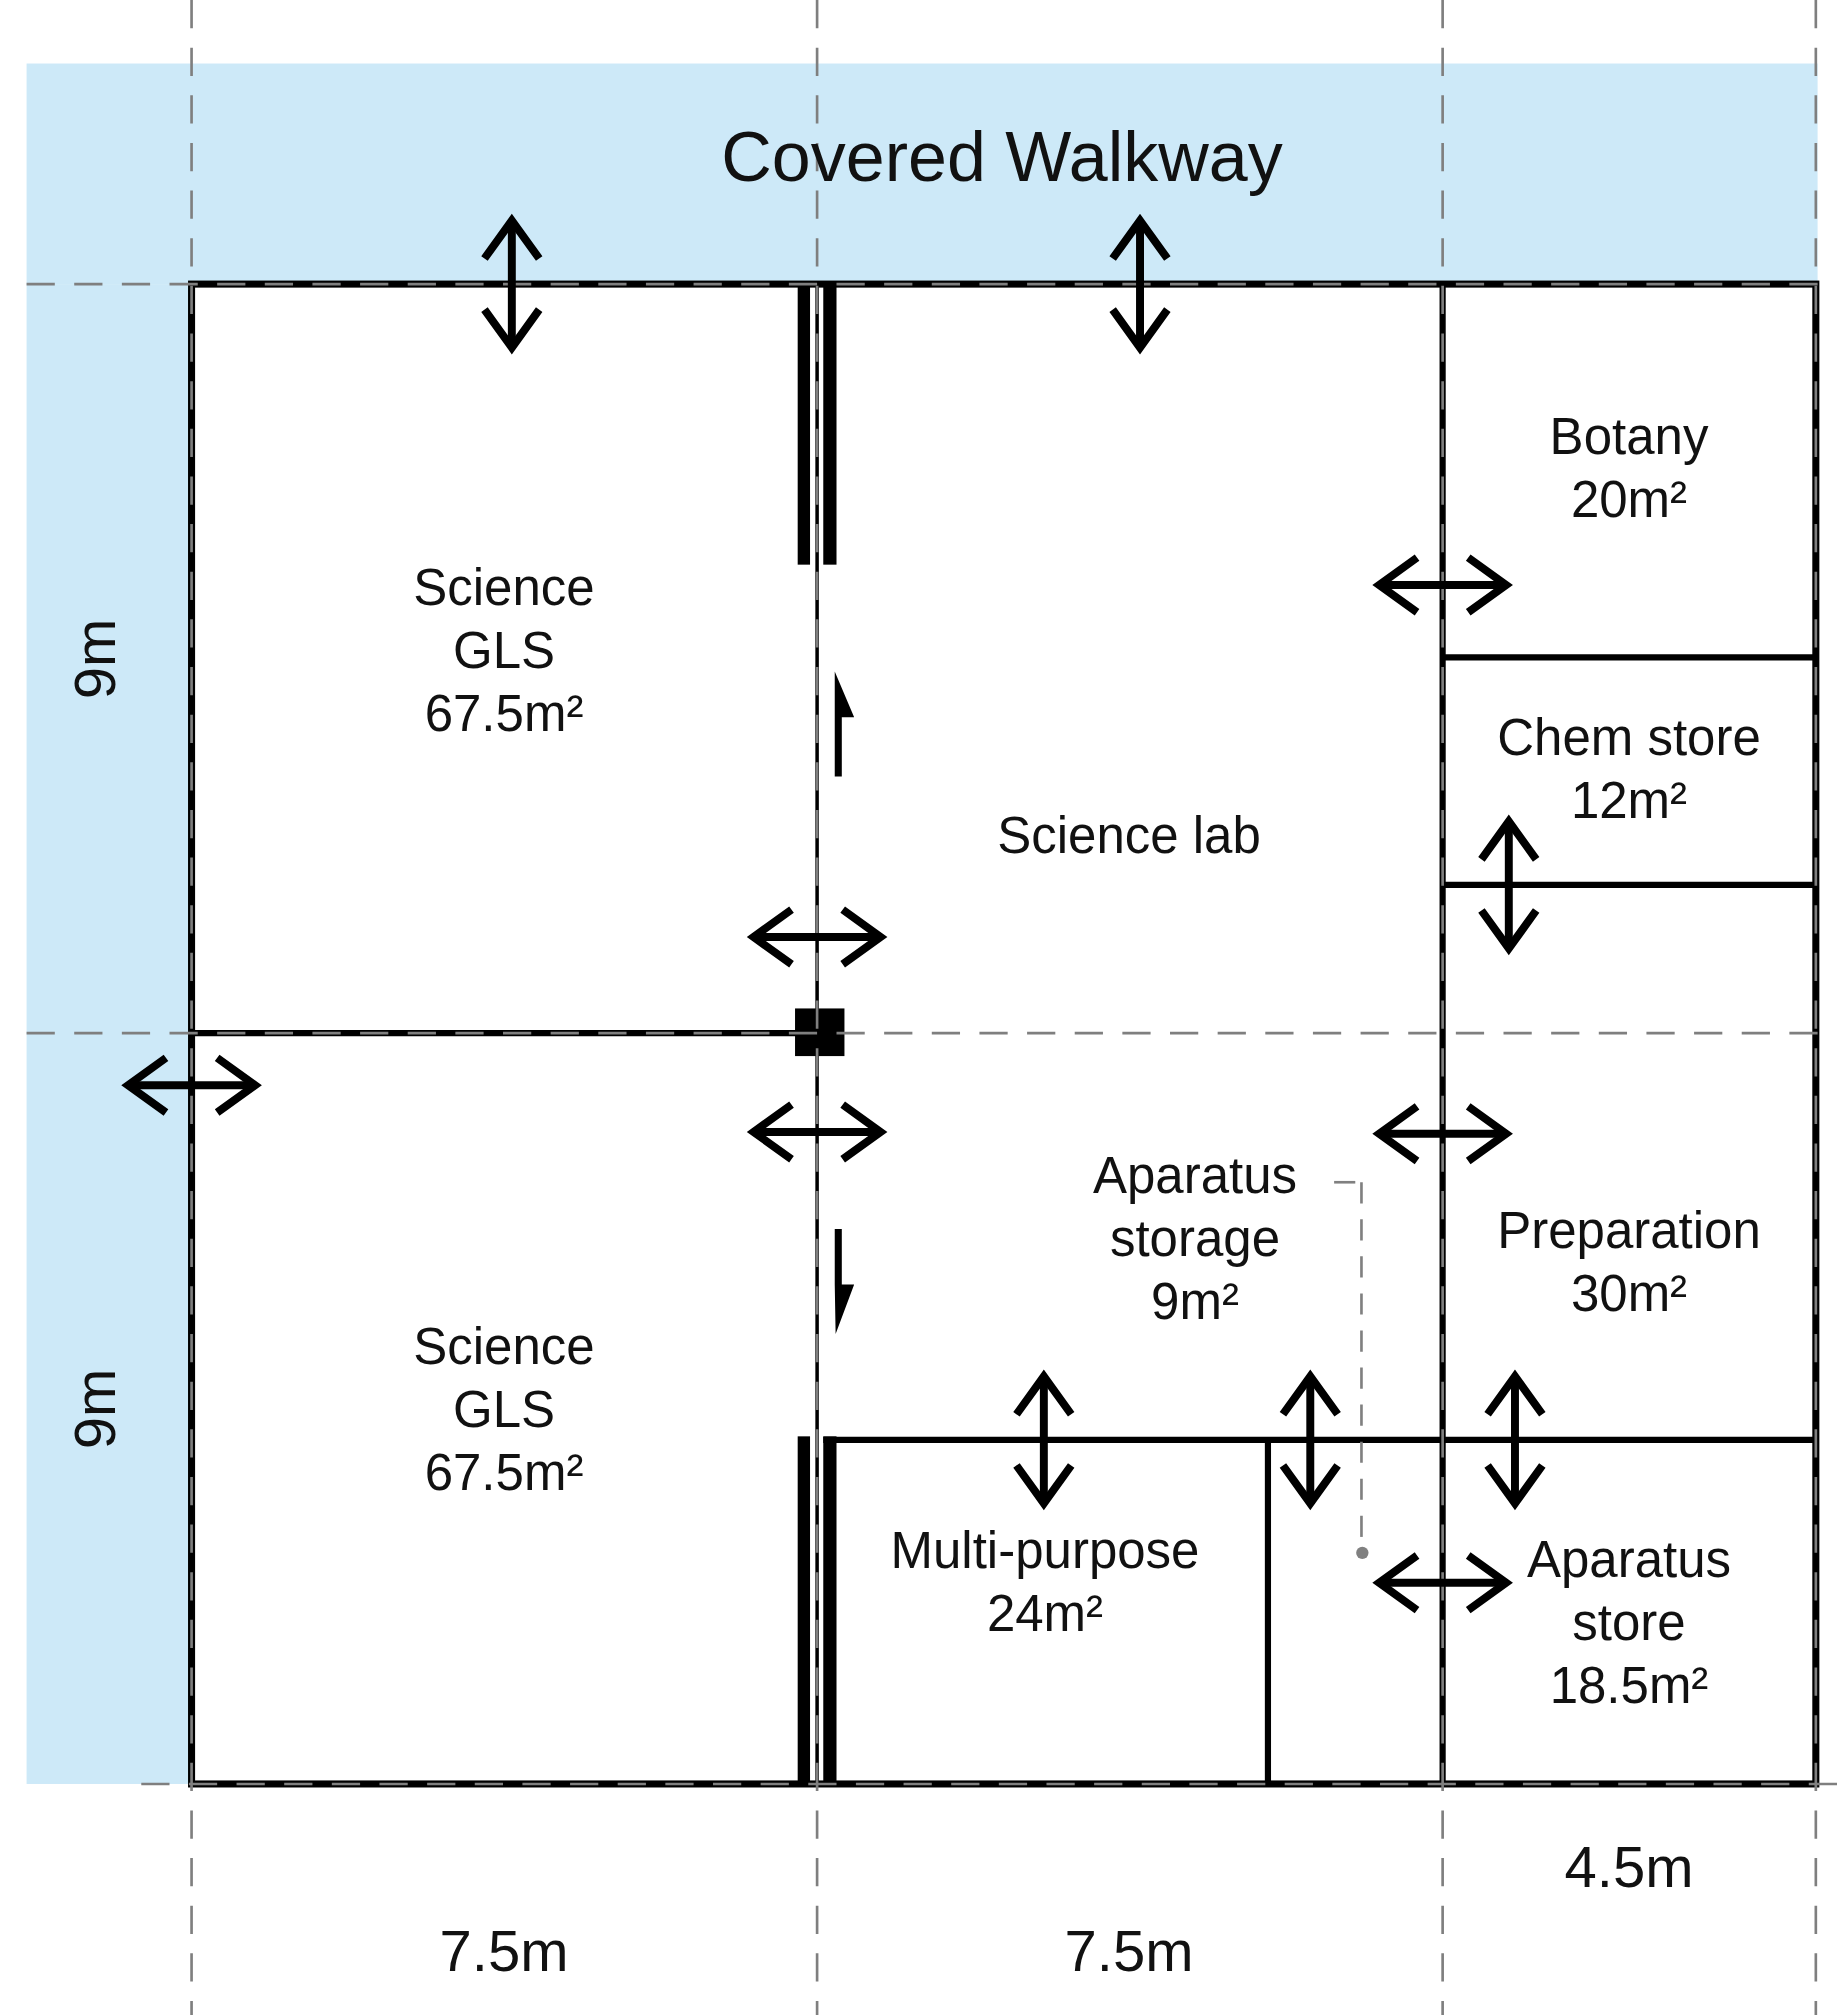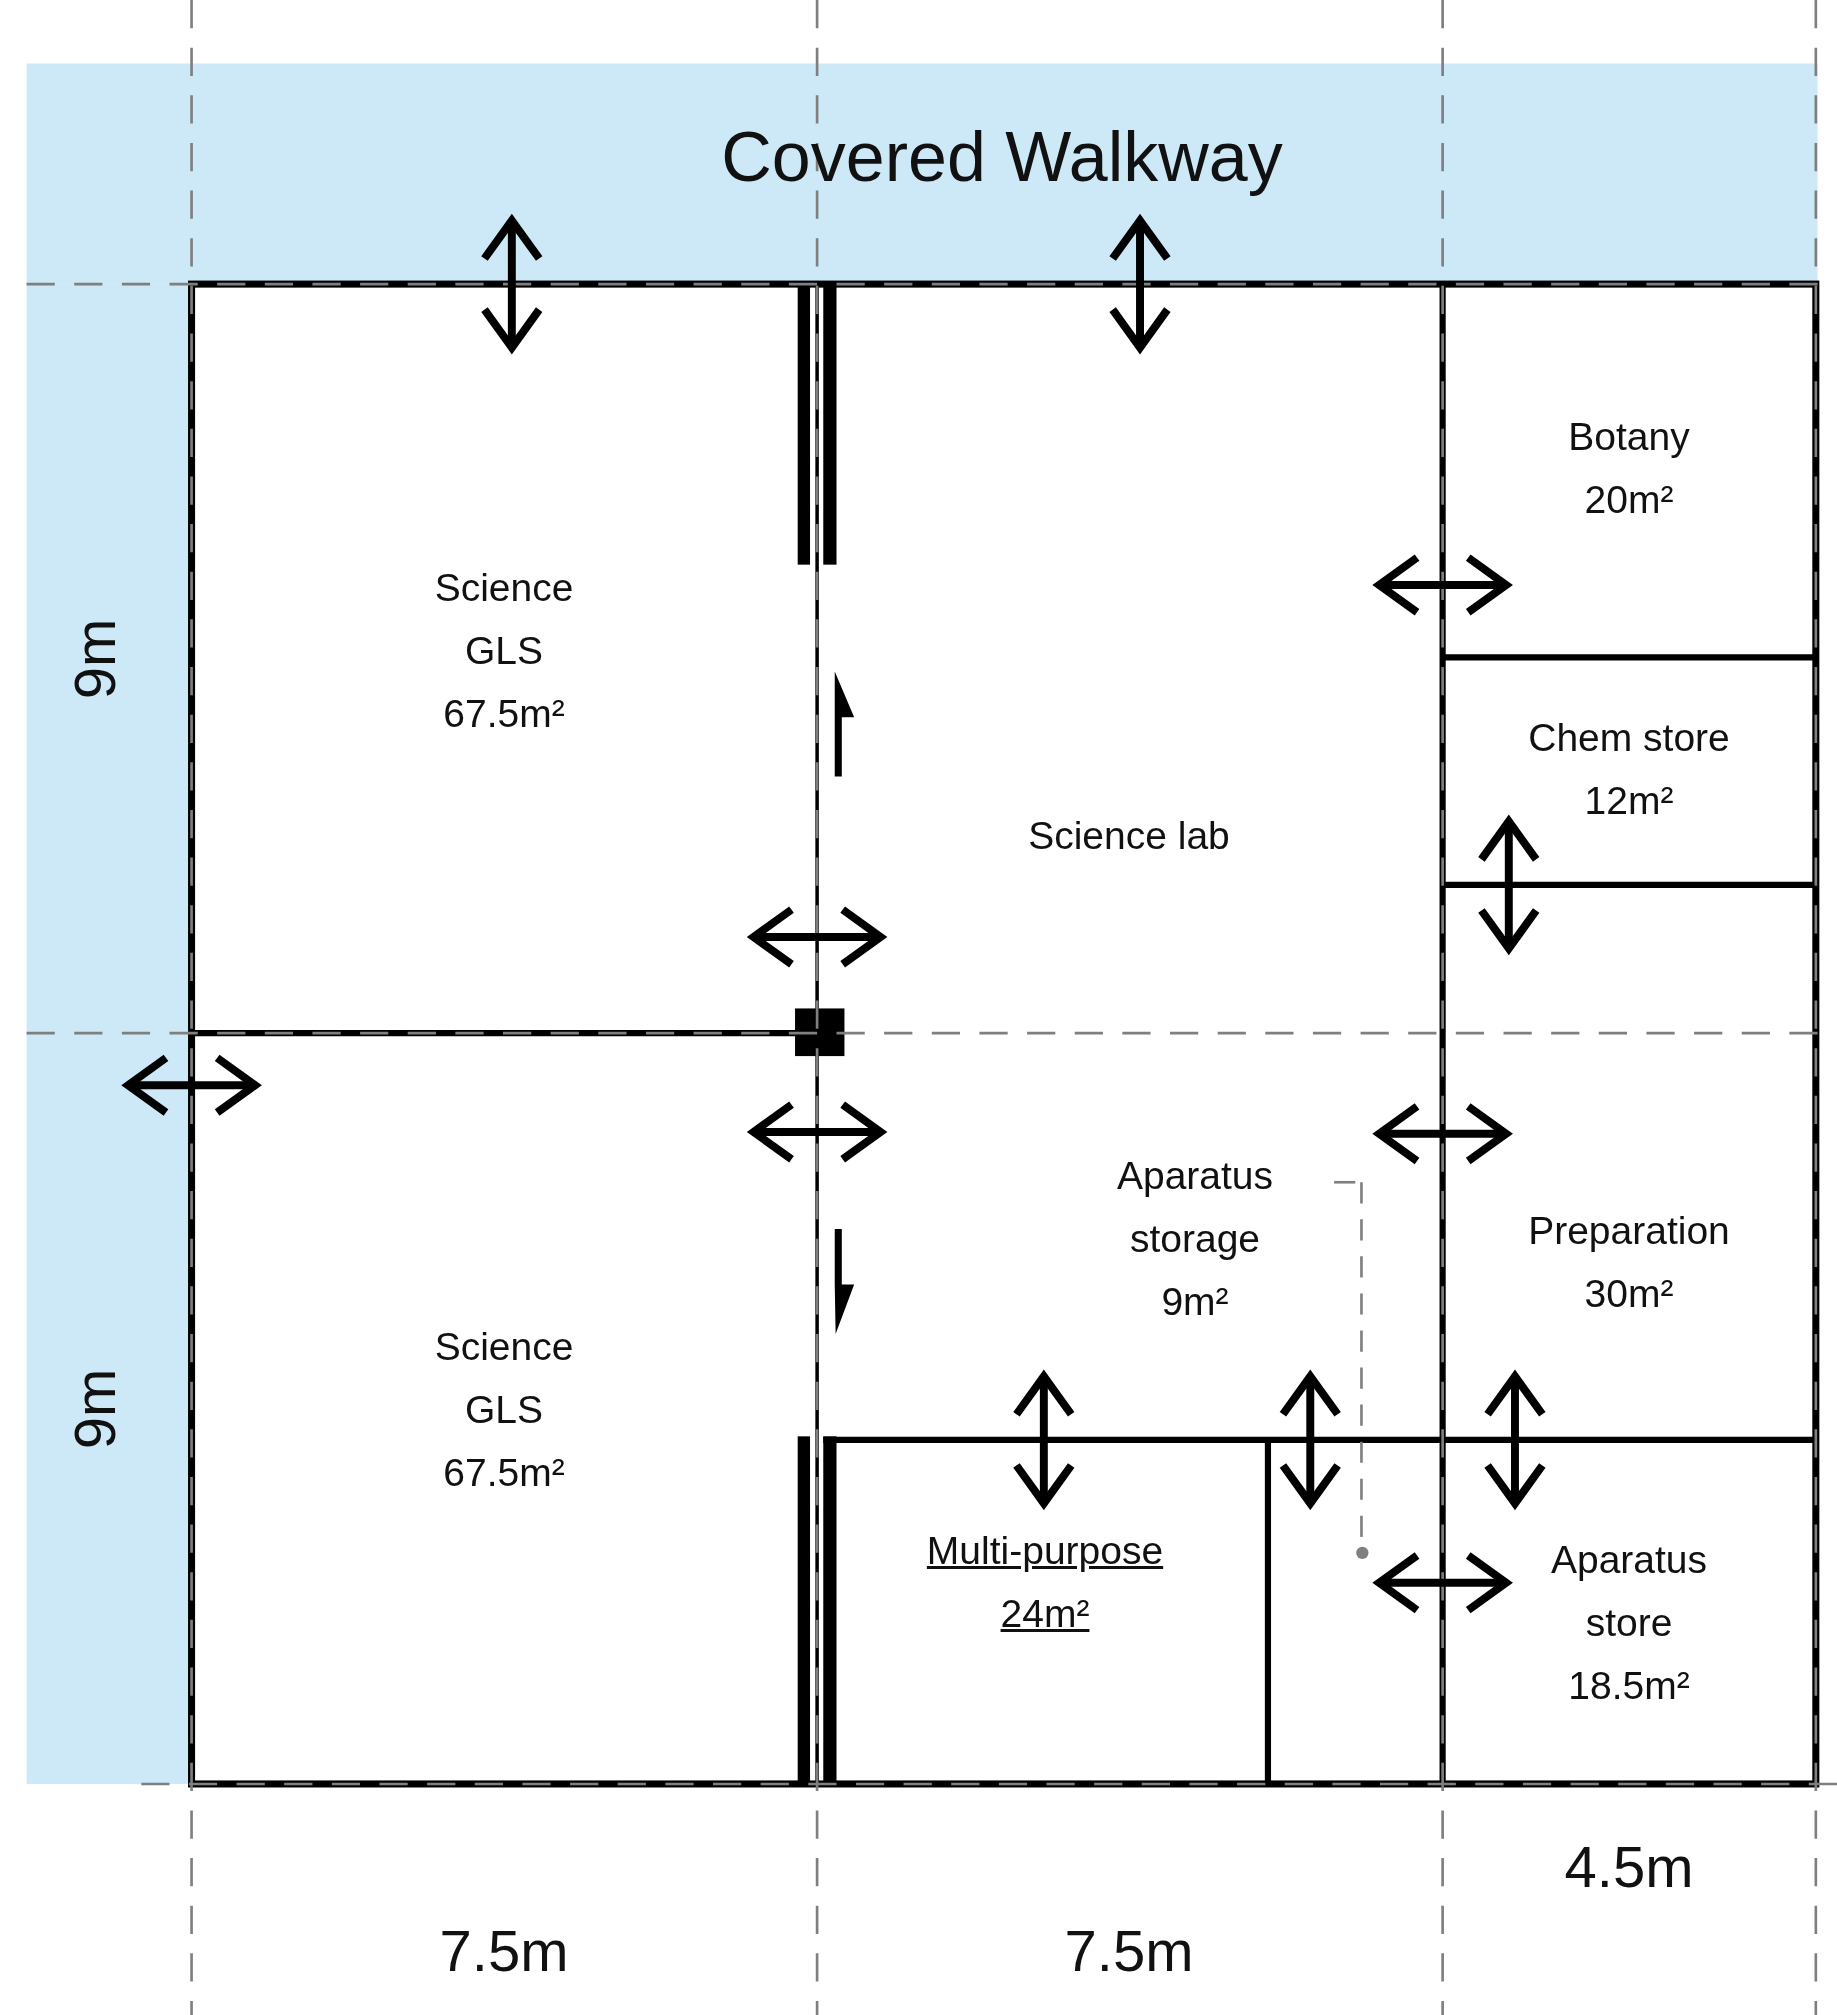--- a/index.html
+++ b/index.html
@@ -9,21 +9,21 @@
     background:#ffffff;
     font-family:"Liberation Sans",sans-serif;
     color:#111111;
     overflow:hidden;
   }
   .plan-svg{position:absolute;left:0;top:0;}
   .lbl{
     position:absolute;
     transform:translate(-50%,-50%);
     text-align:center;
-    font-size:39px;
+    font-size:51px;
     line-height:63px;
     white-space:nowrap;
     color:#111111;
   }
   .walkway-lbl{font-size:70px;}
   .dim{font-size:58px;}
   .rot{transform:translate(-50%,-50%) rotate(-90deg);}
 </style>
 </head>
 <body>
@@ -134,21 +134,21 @@
     <div>Preparation</div>
     <div>30m²</div>
   </div>
 
   <div class="lbl" style="left:1195px;top:1238px;">
     <div>Aparatus</div>
     <div>storage</div>
     <div>9m²</div>
   </div>
 
-  <div class="lbl" style="left:1045px;top:1582px;text-decoration:underline;">
+  <div class="lbl" style="left:1045px;top:1582px;">
     <div>Multi-purpose</div>
     <div>24m²</div>
   </div>
 
   <div class="lbl" style="left:1629px;top:1622px;">
     <div>Aparatus</div>
     <div>store</div>
     <div>18.5m²</div>
   </div>
 

